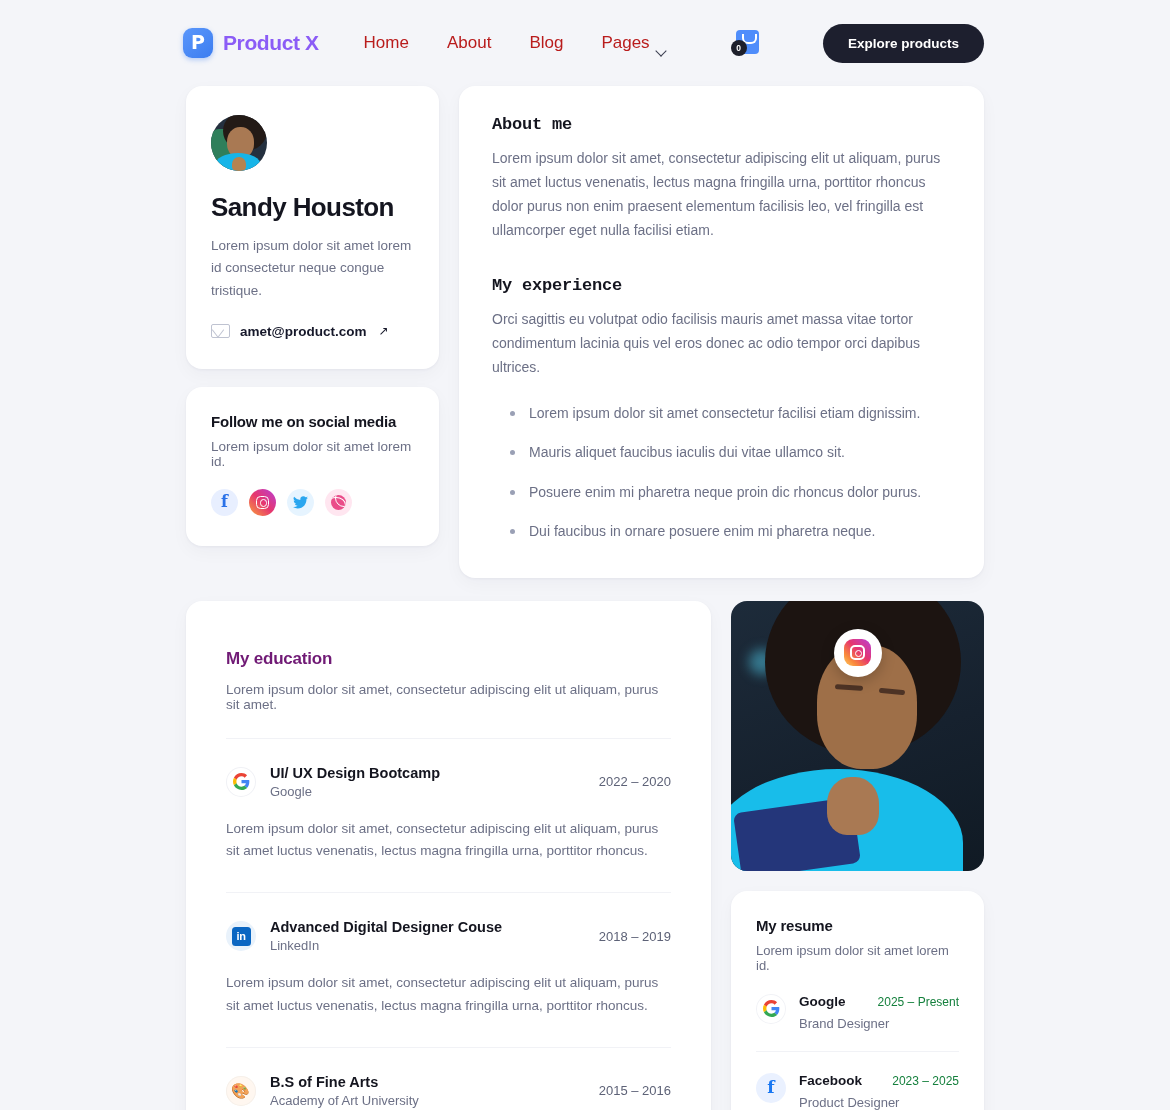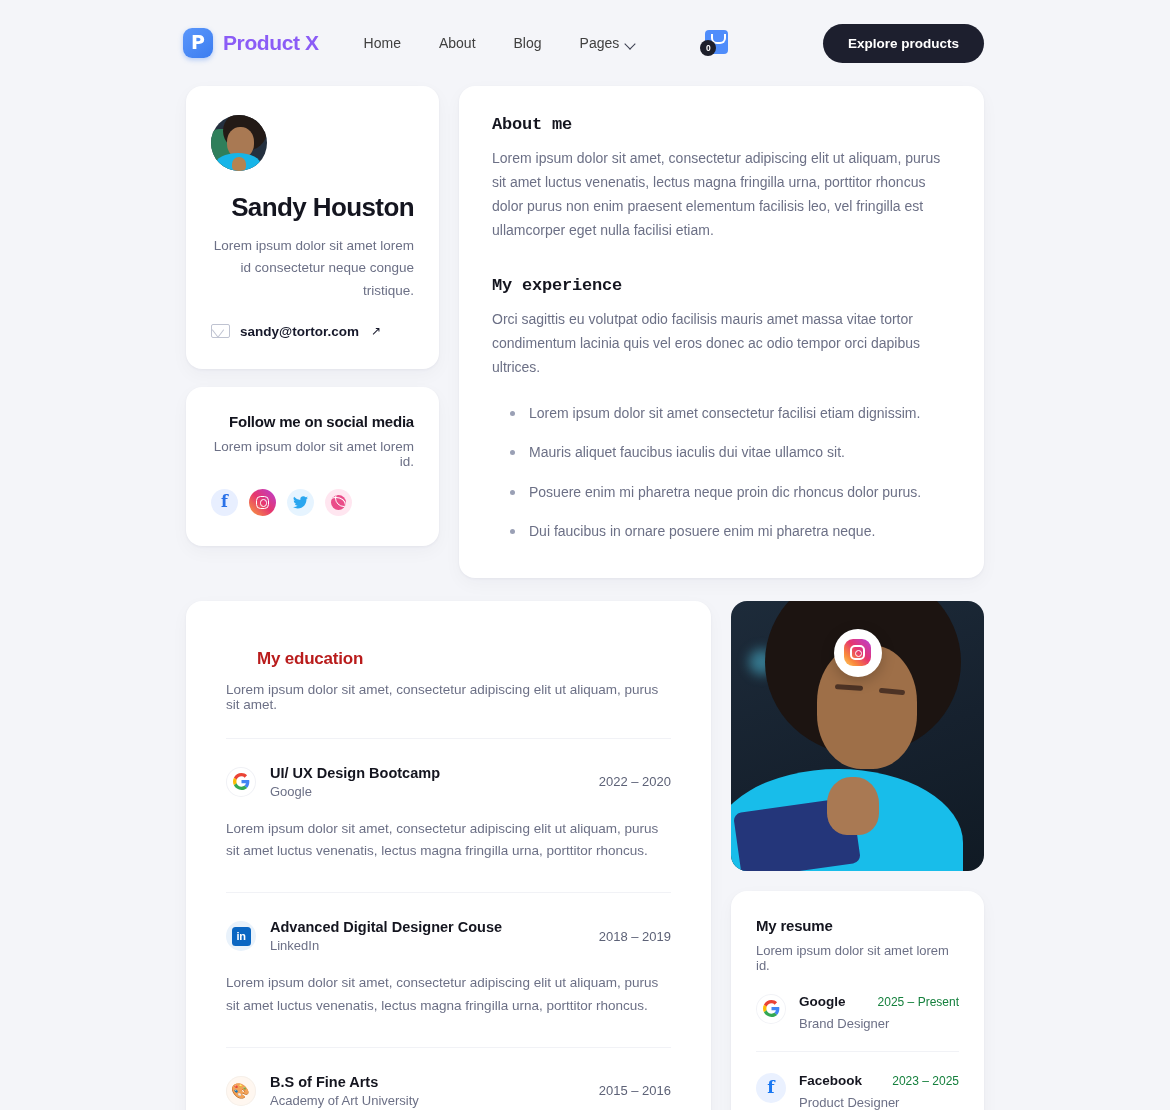--- a/index.html
+++ b/index.html
@@ -27,22 +27,22 @@
     box-shadow: 0 2px 5px rgba(60,125,240,.35);
   }
   .logo-mark span {
     color: #fff; font-size: 19px; font-weight: 700; line-height: 1;
     font-family: "DejaVu Sans", sans-serif; margin-top: -1px;
   }
   .brand-name { font-size: 21px; font-weight: 700; letter-spacing: -.4px; color: #8b5cf6; }
 
   .nav-links { display: flex; align-items: center; gap: 38px; margin-left: 45px; }
   .nav-link {
-    font-size: 14px; color: #404040; text-decoration: none;
-    display: flex; align-items: center; gap: 7px; cursor: pointer;
+    font-size: 17px; color: #b91c1c; text-decoration: none;
+    display: flex; align-items: flex-end; gap: 7px; cursor: pointer;
   }
   .chev { width: 10px; height: 6px; position: relative; display: inline-block; }
   .chev:before {
     content: ""; position: absolute; left: 0; top: 0;
     width: 7px; height: 7px; border-right: 1.8px solid #3a3d50; border-bottom: 1.8px solid #3a3d50;
     transform: rotate(45deg); transform-origin: center;
   }
 
   .cart { margin-left: 28px; position: relative; width: 28px; height: 30px; cursor: pointer; }
   .bag {
@@ -67,21 +67,21 @@
     margin-left: auto;
     background: #1d1f2e; color: #fff;
     border: none; border-radius: 22px;
     padding: 12px 25px; font-size: 13.5px; font-weight: 700;
     font-family: "Liberation Sans", sans-serif; cursor: pointer;
   }
 
   
   .wrap { padding: 0 186px 0 186px; }
   .row { display: flex; gap: 20px; align-items: flex-start; }
-  .col-left { width: 253px; flex: none; text-align: right; }
+  .col-left { width: 253px; flex: none; }
   .col-right { flex: 1; }
 
   .card {
     background: #fff; border-radius: 16px;
     box-shadow: 0 1px 3px rgba(30,35,70,.05), 0 6px 18px rgba(30,35,70,.035);
   }
 
   
   .profile { padding: 29px 25px 30px 25px; }
   .avatar {
@@ -147,21 +147,21 @@
   }
   .blist li:last-child { margin-bottom: 0; }
   .blist li:before {
     content: ""; position: absolute; left: 18px; top: 7px;
     width: 5px; height: 5px; border-radius: 50%; background: #9aa0b5;
   }
 
   
   .lower { margin-top: 23px; display: flex; gap: 20px; align-items: flex-start; }
   .edu-card { flex: 1; padding: 48px 40px 40px 40px; }
-  .edu-head h2 { font-size: 17px; font-weight: 700; color: #b91c1c; letter-spacing: -.2px; margin-left: 31px; }
+  .edu-head h2 { font-size: 17px; font-weight: 700; color: #701a75; letter-spacing: -.2px; }
   .edu-head p { margin-top: 13px; font-size: 13.5px; color: #6c7086; }
   .sep { height: 1px; background: #f1f2f6; margin: 26px 0 0 0; }
 
   .edu-item { padding-top: 26px; }
   .edu-top { display: flex; align-items: center; }
   .edu-logo {
     width: 30px; height: 30px; border-radius: 50%;
     display: flex; align-items: center; justify-content: center;
     flex: none; margin-right: 14px; font-size: 15px;
   }
@@ -268,21 +268,21 @@
             <div class="bgl"></div>
               <div class="hair"></div>
               <div class="face"></div>
             <div class="shirt"></div>
               <div class="hand"></div>
           </div>
           <div class="pname">Sandy Houston</div>
           <div class="pbio">Lorem ipsum dolor sit amet lorem id consectetur neque congue tristique.</div>
           <a class="email-row">
             <span class="env"></span>
-            <span class="email-text">sandy@tortor.com</span>
+            <span class="email-text">amet@product.com</span>
             <span class="arrow-ne">↗</span>
           </a>
         </div>
 
         <div class="card social">
           <h3>Follow me on social media</h3>
           <p>Lorem ipsum dolor sit amet lorem id.</p>
           <div class="social-icons">
             <span class="sicon fb">
                 <span class="g">f</span>

